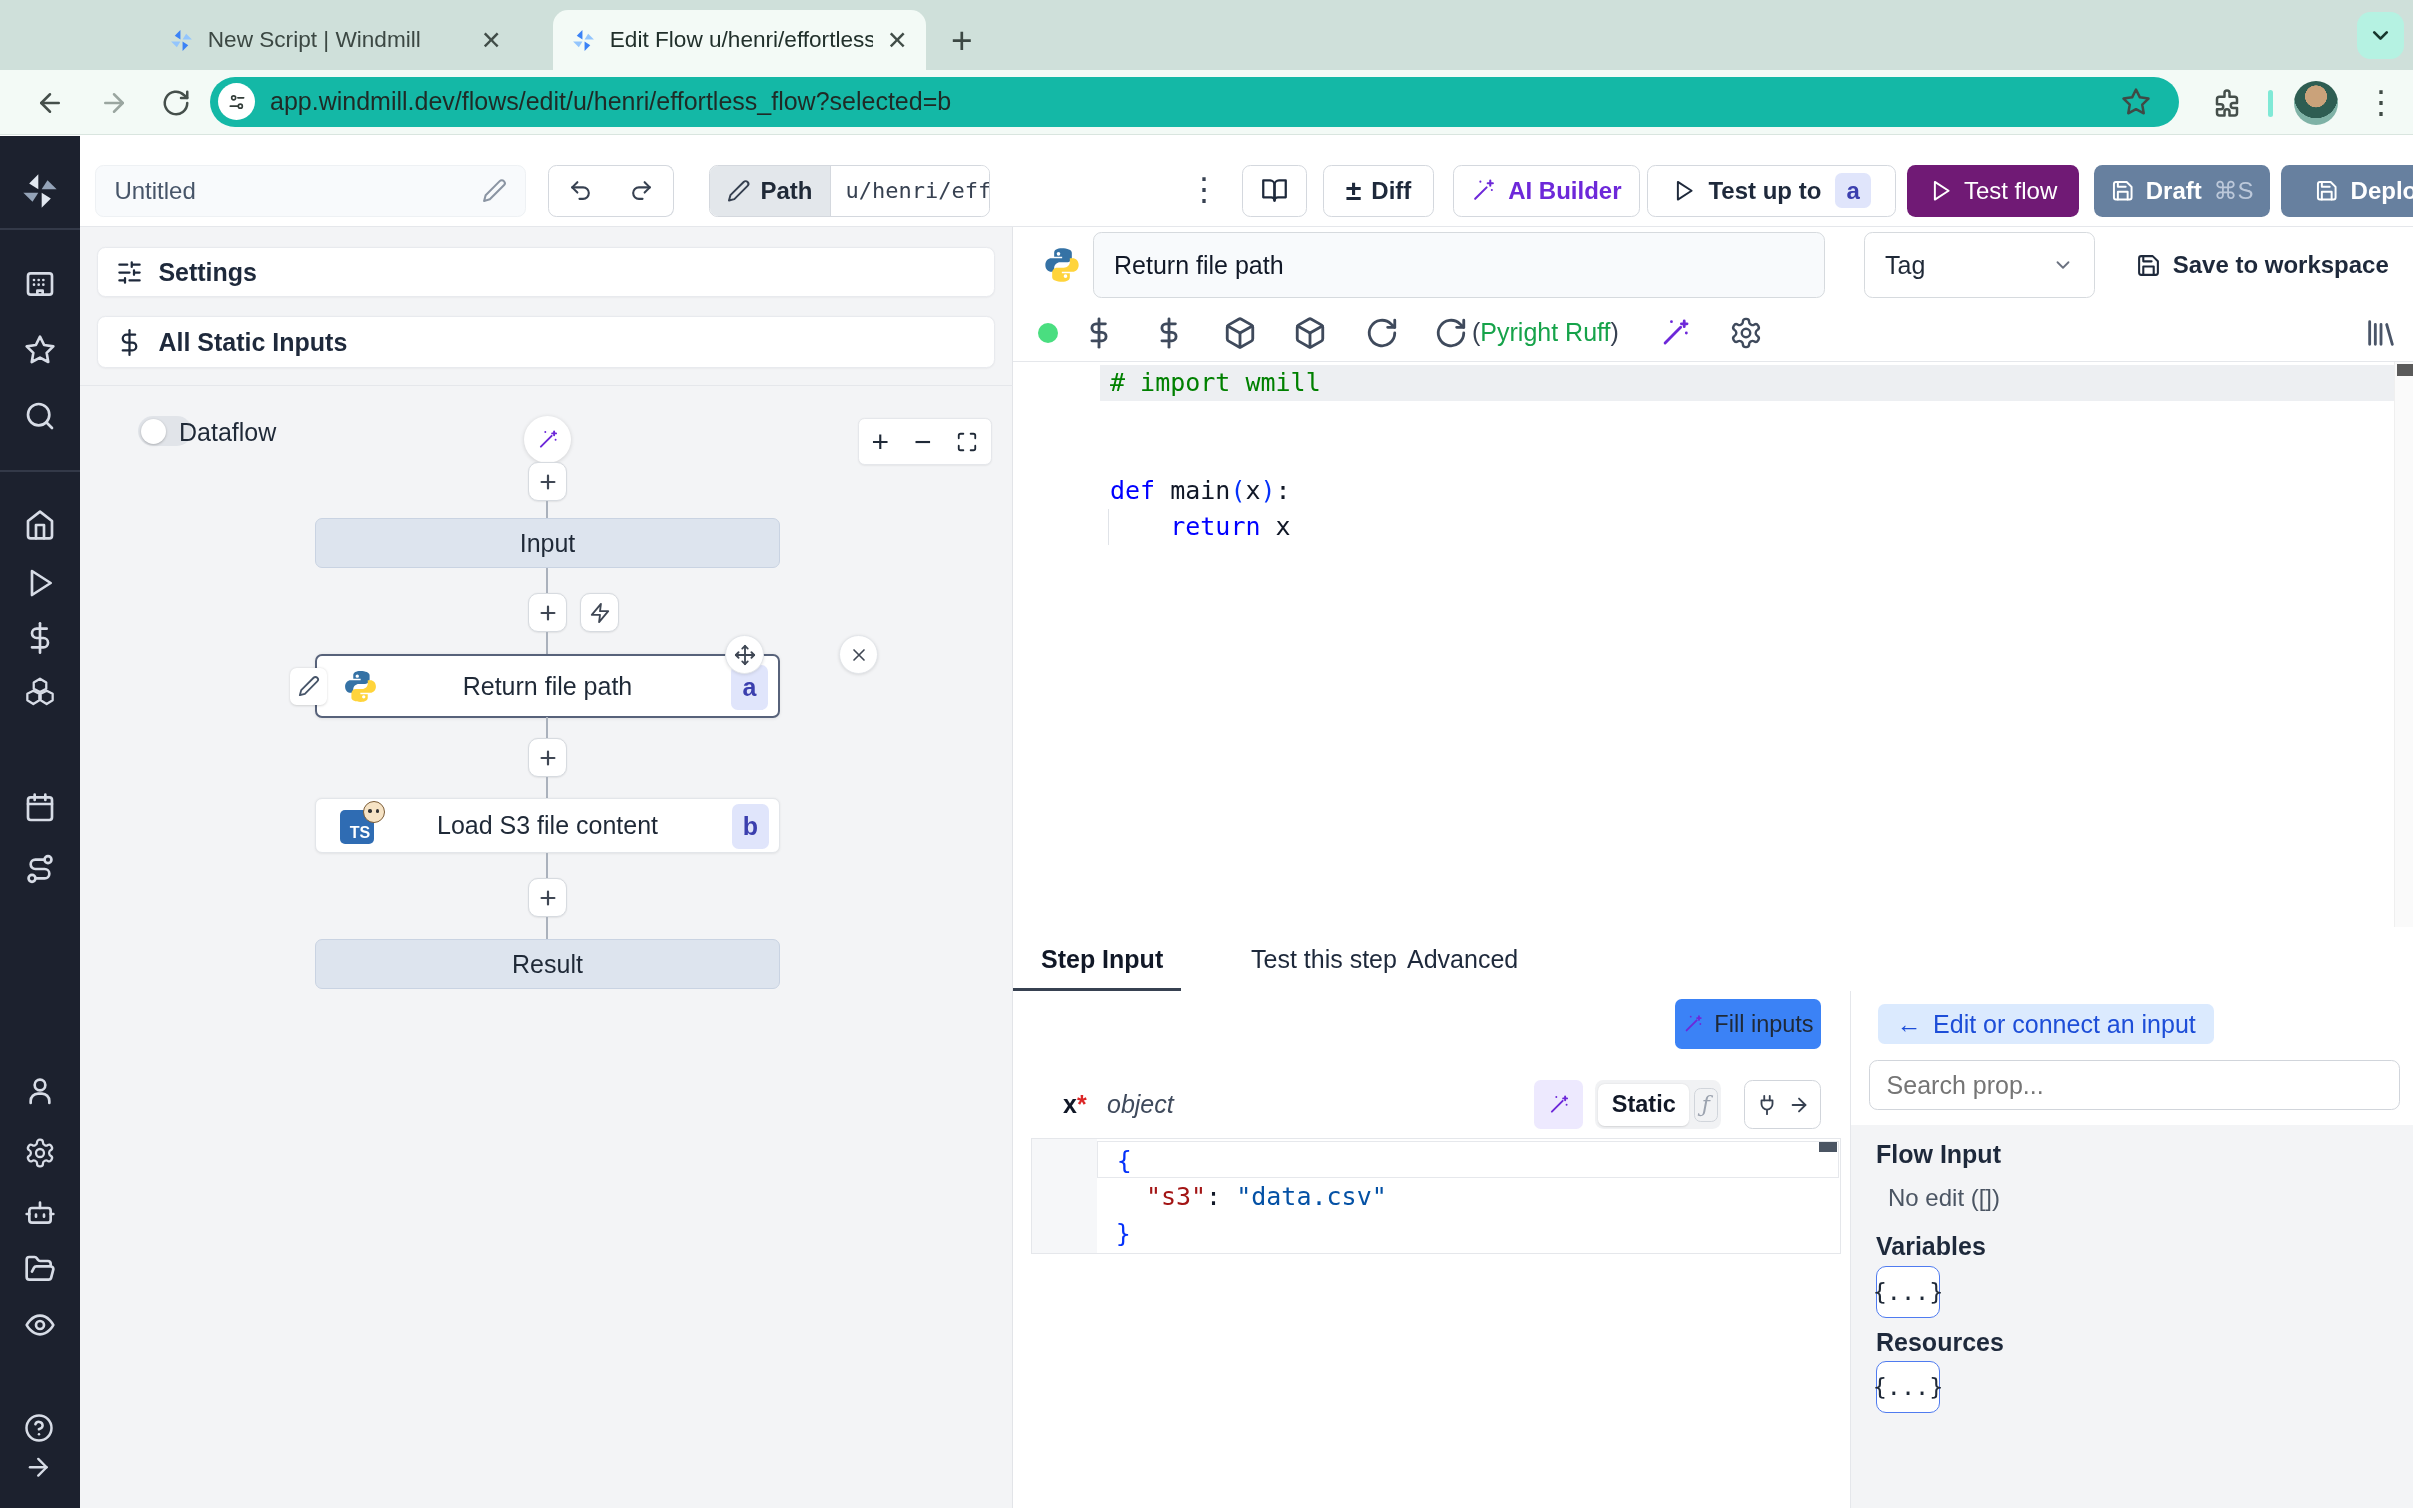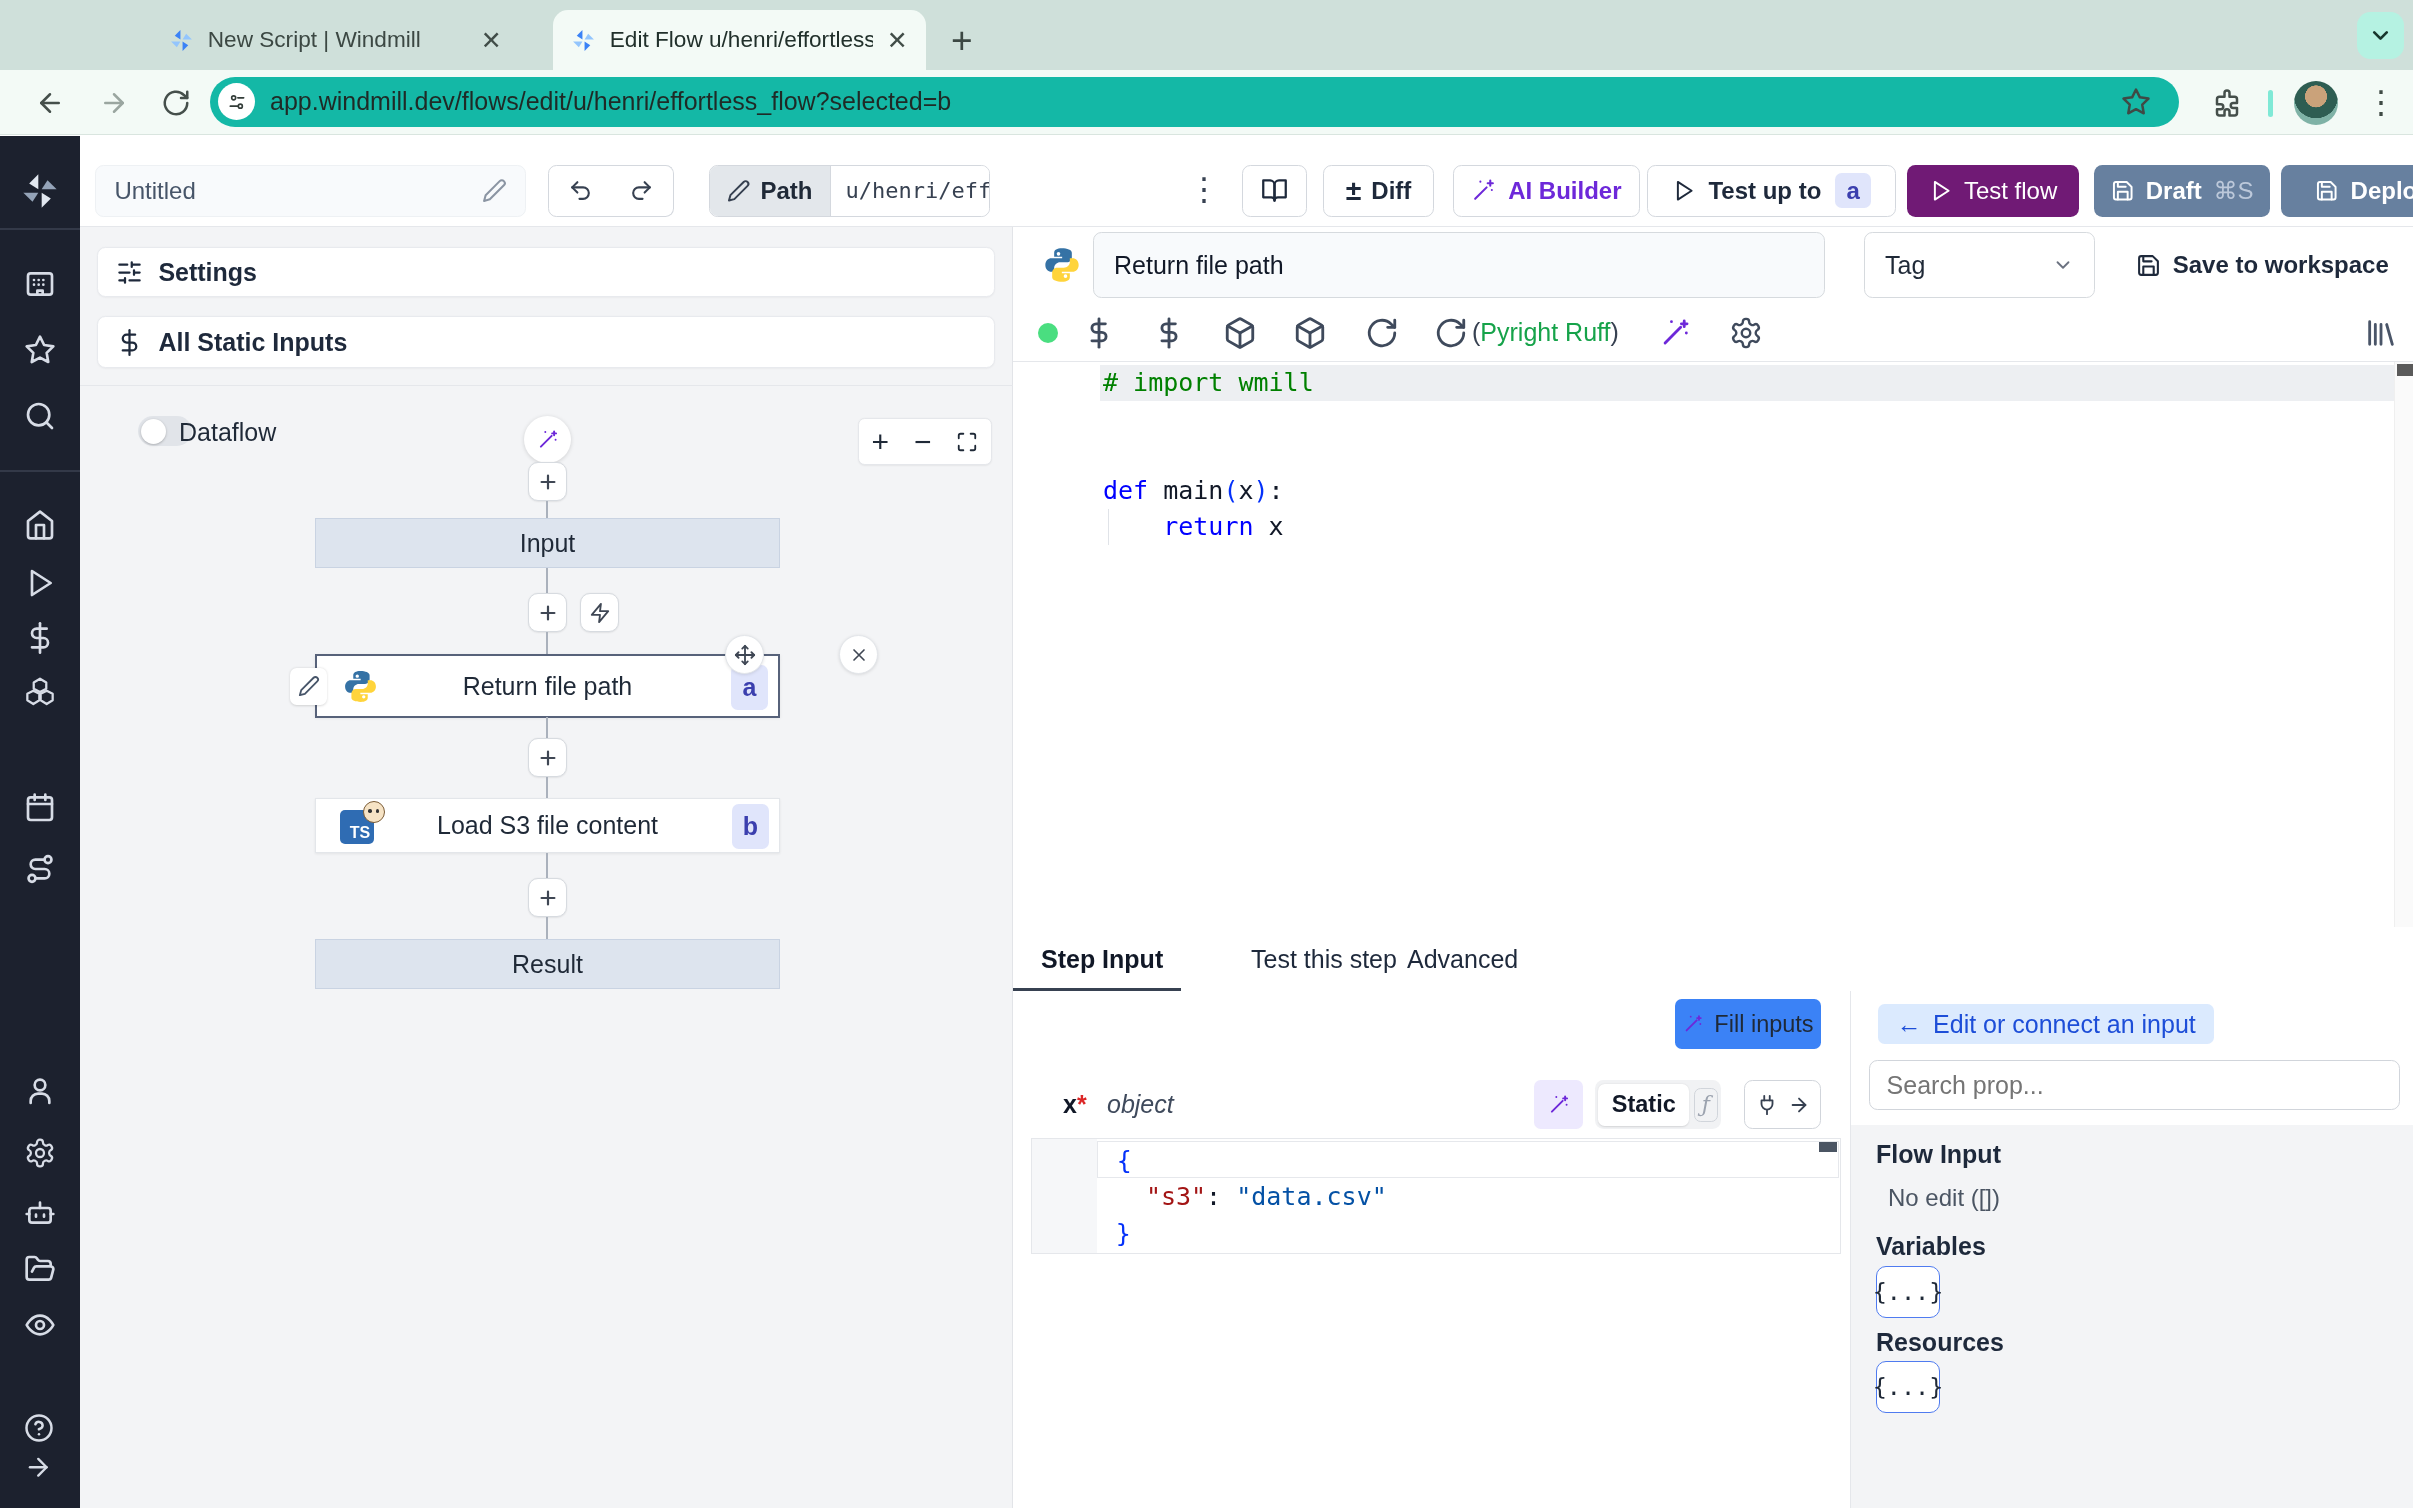--- a/index.html
+++ b/index.html
@@ -45,37 +45,37 @@
 
   
   .card { position:absolute; left:17px; width:898px; background:#fff; border:0.8px solid #e8eaee; border-radius:8.4px;
           box-shadow:0 0.8px 1.7px rgba(0,0,0,.04); display:flex; align-items:center; gap:15px; padding:0 18.4px;
           font-size:25px; font-weight:700; color:#1e293b; }
   .toggle { border-radius:837px; position:relative; background:#e1e4e9; }
   .knob { position:absolute; background:#fff; border-radius:50%; box-shadow:0 0.8px 2.5px rgba(0,0,0,.25); }
   .plusbtn { position:absolute; width:39px; height:39px; background:#fff; border:0.8px solid #d7dbe0; border-radius:10px;
              box-shadow:0 0.8px 1.7px rgba(0,0,0,.08); display:flex; align-items:center; justify-content:center; color:#3f4754; }
   .node { position:absolute; left:235px; width:465px; display:flex; align-items:center; justify-content:center;
-          border-radius:0; font-size:25px; color:#1f2937; }
+          border-radius:7px; font-size:25px; color:#1f2937; }
   .node.vnode { background:#dde4ee; border:0.8px solid #c9d3e2; height:50px; }
   .vline { position:absolute; left:466px; width:1.7px; background:#aab1bc; }
   .badge { position:absolute; right:10px; width:37px; height:45px; border-radius:6.7px; display:flex; align-items:center;
            justify-content:center; font-weight:700; font-size:25px; }
   .fltcirc { position:absolute; width:39px; height:39px; border-radius:50%; background:#fff; border:0.8px solid #e3e6ea;
              box-shadow:0 0.8px 3.4px rgba(0,0,0,.12); display:flex; align-items:center; justify-content:center; color:#3f4754; }
 
   
   .ehead-input { position:absolute; left:80px; top:5px; width:732px; height:66px; border:0.8px solid #d6dade; border-radius:8.4px;
                  background:#f8fafc; display:flex; align-items:center; padding:0 20px; font-size:25px; color:#111827; }
   .tagsel { position:absolute; left:851px; top:5px; width:231px; height:66px; border:0.8px solid #d6dade; border-radius:8.4px;
             background:#fff; display:flex; align-items:center; justify-content:space-between; padding:0 20px; font-size:25px; color:#1f2937; }
   .ticon { position:absolute; top:89px; width:34px; height:34px; color:#3f4a5c; }
   .codewrap { position:absolute; left:0; top:134px; width:1401px; height:566px; border-top:0.8px solid #e5e7eb; background:#fff; overflow:hidden; }
   .code-lines { position:absolute; left:87px; right:20px; top:3.4px; font-family:"DejaVu Sans Mono", monospace; font-size:25px; }
-  .code-line { height:36px; line-height:36px; padding-left:3px; white-space:pre; }
+  .code-line { height:36px; line-height:36px; padding-left:10px; white-space:pre; }
   .code-line:first-child { background:#edeff2; }
   .tok-comment { color:#008000; } .tok-kw { color:#0000ff; } .tok-plain { color:#111827; }
   .tok-paren { color:#0431fa; } .tok-brace { color:#0431fa; } .tok-key { color:#a31515; } .tok-str { color:#0451a5; }
   .scrollcol { position:absolute; right:0; top:0; width:20px; height:566px; background:#fafafa; border-left:0.8px solid #efefef; }
   .tabsrow { position:absolute; left:0; top:700px; width:1401px; height:65px; background:#fff; border-bottom:0.8px solid #e5e7eb; }
   .btab { position:absolute; top:0; height:65px; display:flex; align-items:center; font-size:25px; color:#1e293b; }
   .bottomleft { position:absolute; left:0; top:764px; width:837px; height:518px; background:#fff; }
   .bottomright { position:absolute; left:837px; top:764px; width:564px; height:518px; background:#fff; border-left:0.8px solid #e5e7eb; }
   .jsonbox { position:absolute; left:18.4px; top:147px; width:810px; height:116px; border:0.8px solid #e5e7eb; background:#fff; }
   .jgutter { position:absolute; left:0; top:0; width:65px; height:100%; background:#f6f7f9; }

